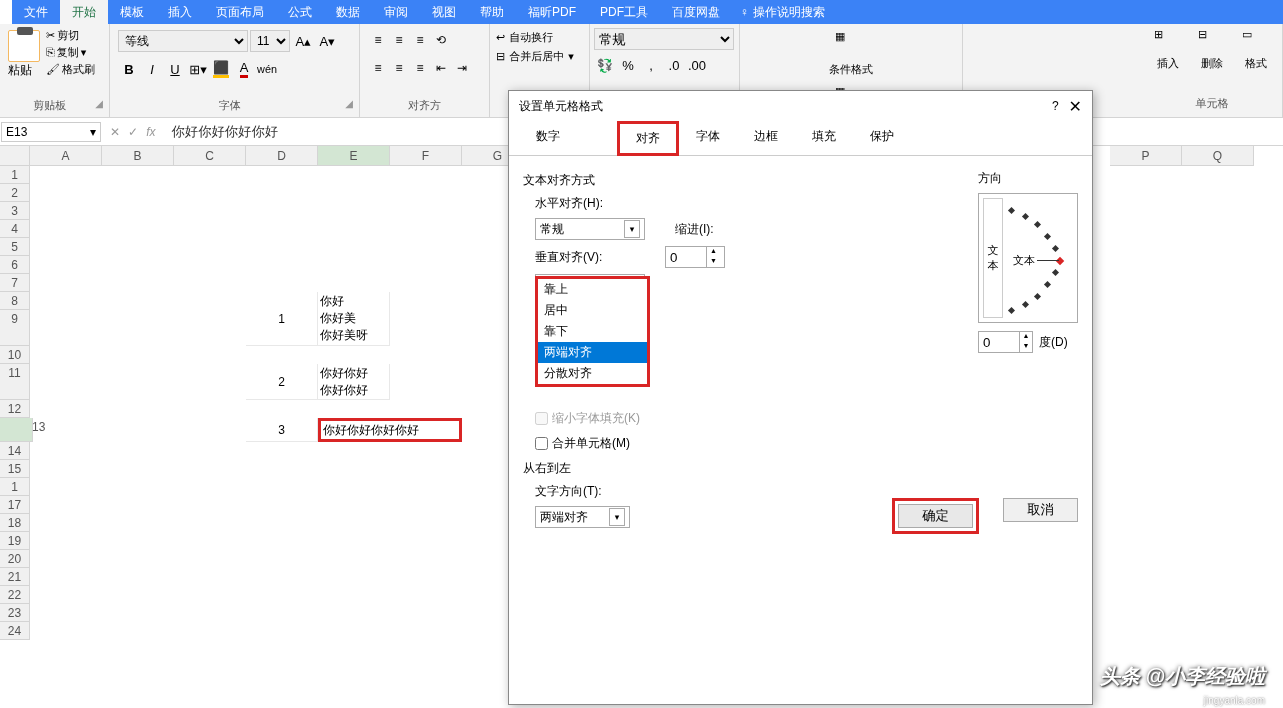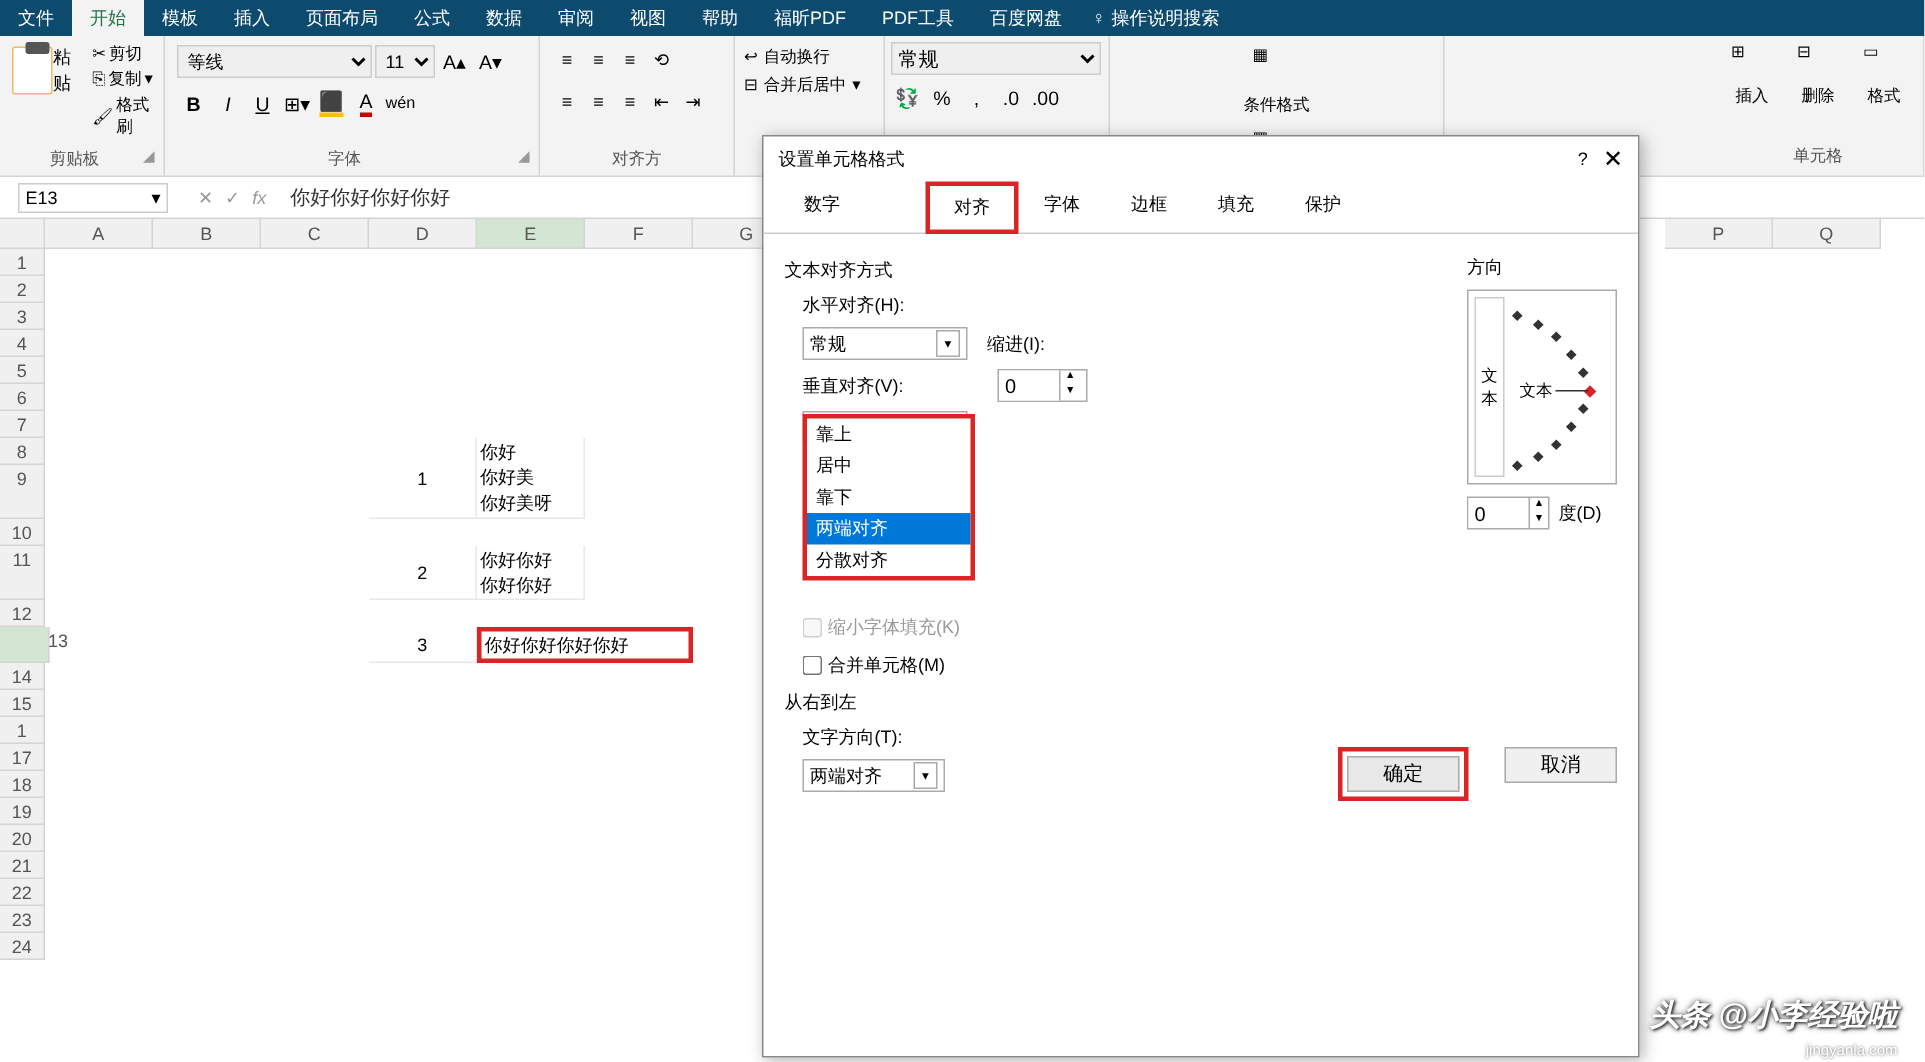--- a/index.html
+++ b/index.html
@@ -1,32 +1,32 @@
 <!DOCTYPE html>
 <html><head>
 <meta charset="utf-8">
 <style>
 * { margin: 0; padding: 0; box-sizing: border-box; font-family: "Microsoft YaHei", sans-serif; }
 body { background: #fff; font-size: 12px; overflow: hidden; width: 1283px; height: 708px; position: relative; }
 
 
-.menubar { background: #0c4a6e; height: 24px; display: flex; align-items: center; padding: 0; }
+.menubar { background: #3b82f6; height: 24px; display: flex; align-items: center; padding: 0; margin-left: 12px; }
 .menubar-item { color: #fff; padding: 4px 12px; font-size: 12px; cursor: pointer; }
 .menubar-item.active { background: #f3f3f3; color: #217346; }
 .menubar-search { display: flex; align-items: center; color: #fff; margin-left: 8px; }
 .menubar-search .bulb { margin-right: 4px; }
 
 
 .ribbon { background: #f3f3f3; height: 94px; display: flex; border-bottom: 1px solid #d4d4d4; position: relative; }
 .ribbon-group { border-right: 1px solid #d4d4d4; padding: 2px 4px; display: flex; flex-direction: column; position: relative; }
 .ribbon-group-content { flex: 1; display: flex; align-items: flex-start; }
 .ribbon-group-label { text-align: center; font-size: 11px; color: #555; padding: 2px 0; }
 .ribbon-group-label .corner { float: right; margin-right: 2px; font-size: 10px; color: #999; }
 
-.paste-big { display: flex; flex-direction: row; align-items: center; padding: 4px; }
+.paste-big { display: flex; flex-direction: column; align-items: flex-start; padding: 4px; }
 .paste-icon { width: 32px; height: 32px; background: #fff; border: 1px solid #f4b860; border-radius: 2px; position: relative; }
 .paste-icon::before { content: ""; position: absolute; top: -4px; left: 8px; width: 16px; height: 8px; background: #555; border-radius: 2px; }
 .paste-side { display: flex; flex-direction: column; gap: 2px; padding: 2px; }
 .paste-side-item { display: flex; align-items: center; gap: 2px; font-size: 11px; }
 
 .font-group { width: 250px; }
 .font-row1 { display: flex; gap: 2px; padding: 4px; align-items: center; }
 .font-select { border: 1px solid #ccc; height: 22px; font-size: 12px; padding: 0 2px; }
 .font-row2 { display: flex; gap: 1px; padding: 2px 4px; }
 .font-btn { width: 22px; height: 22px; display: flex; align-items: center; justify-content: center; font-size: 13px; cursor: pointer; }
@@ -53,21 +53,21 @@
 .style-neutral { background: #ffeb9c; color: #9c6500; }
 .gallery-arrows { width: 16px; display: flex; flex-direction: column; }
 .gallery-arrow { height: 15px; border: 1px solid #ccc; font-size: 8px; text-align: center; }
 
 .cells-group { display: flex; padding: 4px; }
 .cell-big-btn { display: flex; flex-direction: column; align-items: center; padding: 0 8px; font-size: 11px; }
 .cell-big-icon { width: 28px; height: 28px; }
 
 
 .formula-bar { height: 28px; border-bottom: 1px solid #d4d4d4; display: flex; align-items: center; background: #fff; }
-.name-box { width: 100px; height: 20px; border: 1px solid #ccc; margin: 0 12px; padding: 0 4px; display: flex; align-items: center; justify-content: space-between; }
+.name-box { width: 100px; height: 20px; border: 1px solid #ccc; margin: 0 1px; padding: 0 4px; display: flex; align-items: center; justify-content: space-between; }
 .fx-btns { display: flex; gap: 8px; padding: 0 8px; color: #999; }
 .formula-input { flex: 1; padding: 0 8px; color: #333; border: none; outline: none; }
 
 
 .grid-area { position: relative; overflow: hidden; height: 560px; }
 .grid-corner { position: absolute; left: 0; top: 0; width: 30px; height: 20px; background: #f0f0f0; border-right: 1px solid #d4d4d4; border-bottom: 1px solid #d4d4d4; }
 .col-headers { position: absolute; left: 30px; top: 0; display: flex; height: 20px; }
 .col-header { width: 72px; background: #f0f0f0; border-right: 1px solid #d4d4d4; border-bottom: 1px solid #d4d4d4; text-align: center; font-size: 12px; line-height: 20px; color: #555; }
 .col-header.active { background: #d3e6d3; }
 .row-headers { position: absolute; left: 0; top: 20px; width: 30px; }
@@ -385,21 +385,21 @@
   <div class="dialog-body">
     <div class="dialog-section-label">文本对齐方式</div>
     <div class="dialog-row">
       <span style="width:80px">水平对齐(H):</span>
     </div>
     <div class="dialog-row">
       <div class="dialog-select">
         <span>常规</span>
         <span class="arrow">▾</span>
       </div>
-      <span style="margin-left:3px">缩进(I):</span>
+      <span style="margin-left:20px">缩进(I):</span>
     </div>
     <div class="dialog-row">
       <span style="width:80px">垂直对齐(V):</span>
       <div style="margin-left:40px" class="dialog-spinner">
         <input value="0" style="">
         <div class="spinner-btns">
             <div class="spinner-btn">▲</div>
             <div class="spinner-btn">▼</div>
           </div>
       </div>

